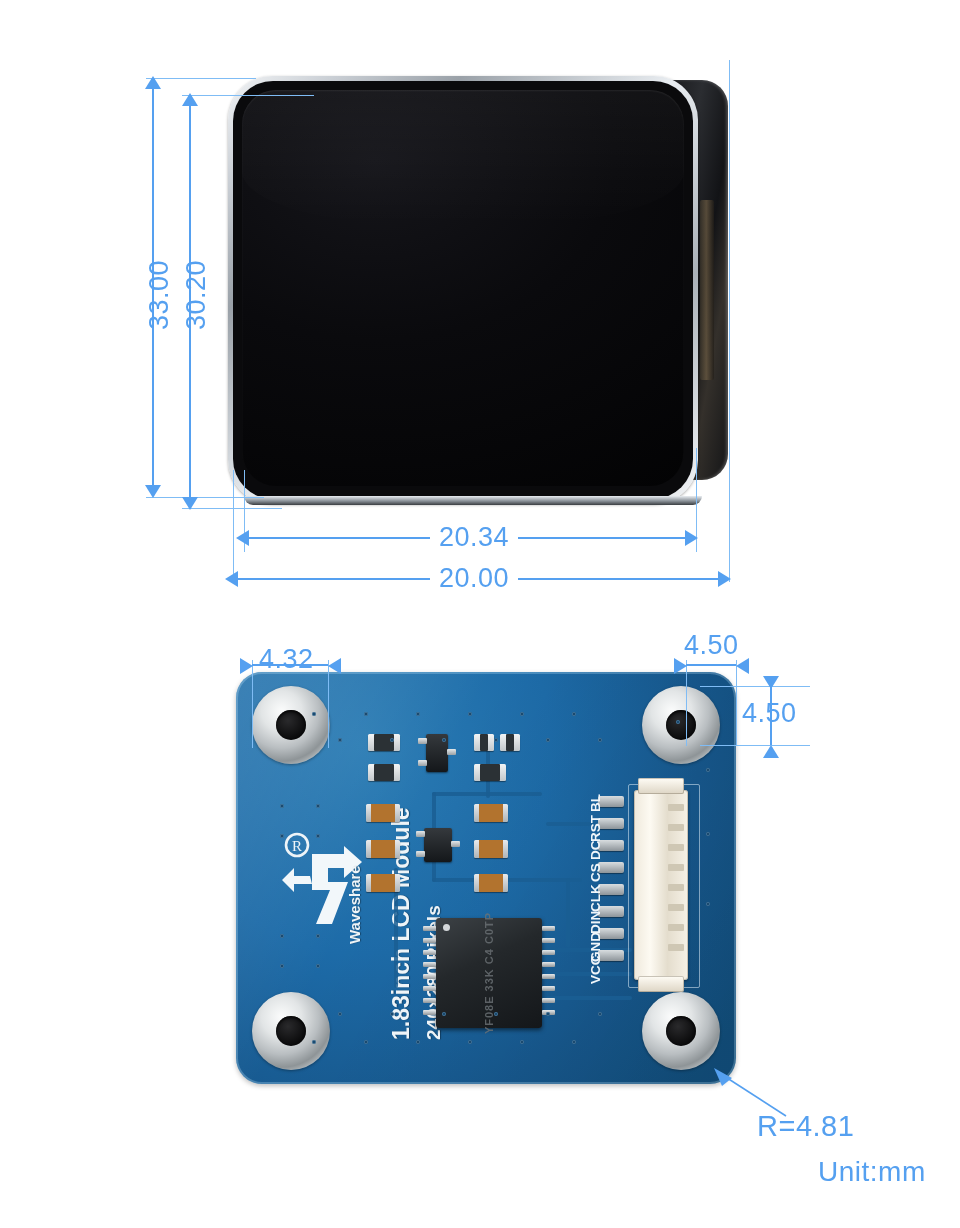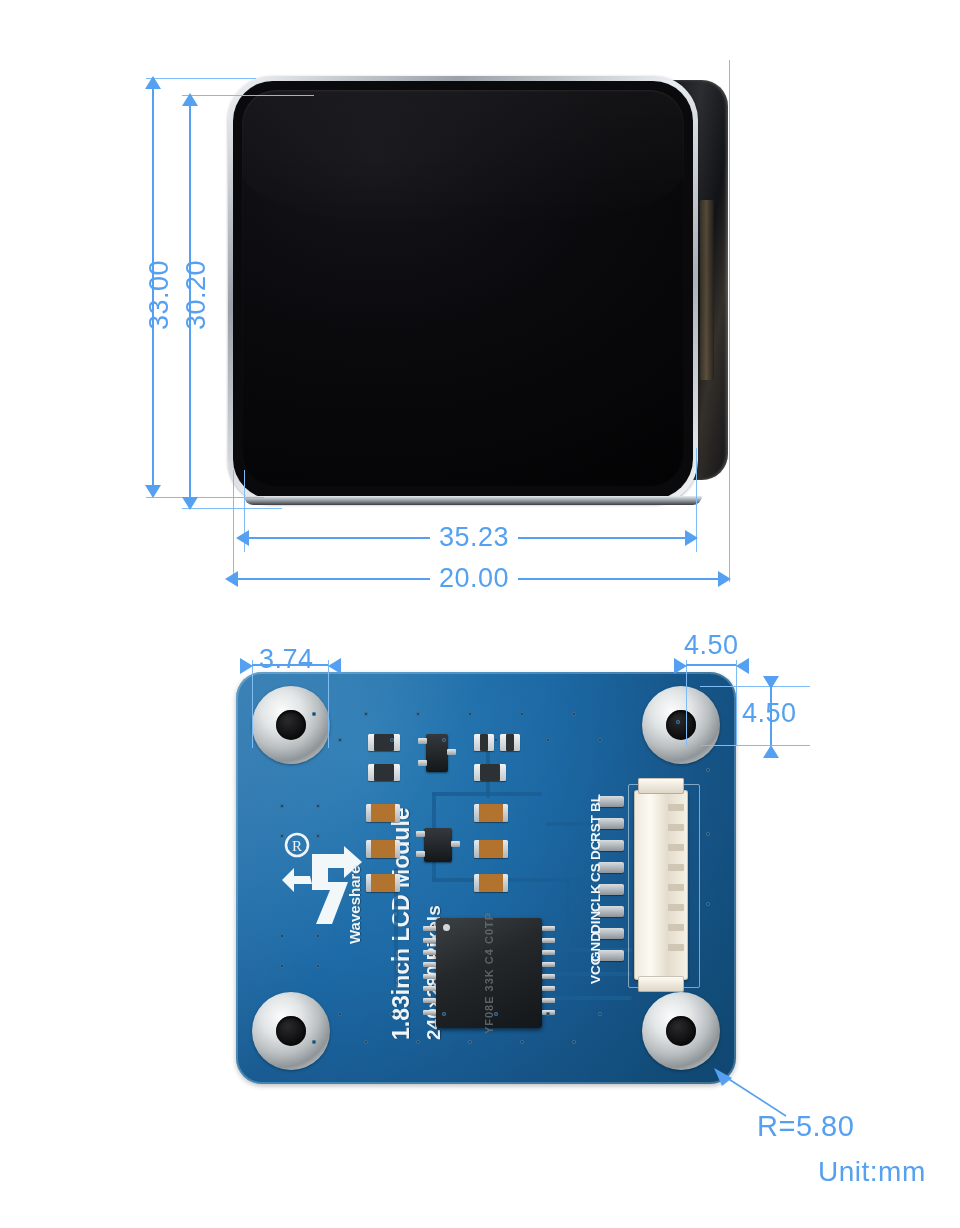--- a/index.html
+++ b/index.html
@@ -171,21 +171,21 @@
   <span class="dimtext vert" style="left:146px;top:330px;">33.00</span>
 
   <div class="dimline v" style="left:189px;top:95px;height:413px;"></div>
   <div class="arrow up" style="left:182px;top:93px;"></div>
   <div class="arrow down" style="left:182px;top:497px;"></div>
   <span class="dimtext vert" style="left:183px;top:330px;">30.20</span>
 
   <div class="dimline h" style="left:244px;top:537px;width:452px;"></div>
   <div class="arrow left" style="left:236px;top:530px;"></div>
   <div class="arrow right" style="left:685px;top:530px;"></div>
-  <span class="dimtext" style="left:430px;top:524px;background:#fff;padding:0 9px;">35.23</span>
+  <span class="dimtext" style="left:430px;top:524px;background:#fff;padding:0 9px;">20.34</span>
 
   <div class="dimline h" style="left:233px;top:578px;width:496px;"></div>
   <div class="arrow left" style="left:225px;top:571px;"></div>
   <div class="arrow right" style="left:718px;top:571px;"></div>
   <span class="dimtext" style="left:430px;top:565px;background:#fff;padding:0 9px;">20.00</span>
 
   <div class="pcb">
     <div class="pcb-sheen"></div>
 
     <div class="hole tl"></div>
@@ -350,37 +350,37 @@
       <div class="via" style="left:258px;top:340px;"></div>
     <div class="via" style="left:310px;top:340px;"></div>
       <div class="via" style="left:362px;top:340px;"></div>
   </div>
 
   <div class="extline v" style="left:252px;top:660px;height:88px;"></div>
   <div class="extline v" style="left:328px;top:660px;height:88px;"></div>
   <div class="dimline h" style="left:252px;top:664px;width:76px;"></div>
   <div class="arrow right" style="left:240px;top:658px;"></div>
   <div class="arrow left" style="left:328px;top:658px;"></div>
-  <span class="dimtext" style="left:259px;top:646px;">3.74</span>
+  <span class="dimtext" style="left:259px;top:646px;">4.32</span>
 
   <div class="extline v" style="left:686px;top:660px;height:86px;"></div>
   <div class="extline v" style="left:736px;top:660px;height:86px;"></div>
   <div class="dimline h" style="left:686px;top:664px;width:50px;"></div>
   <div class="arrow right" style="left:674px;top:658px;"></div>
   <div class="arrow left" style="left:736px;top:658px;"></div>
   <span class="dimtext" style="left:684px;top:632px;">4.50</span>
 
   <div class="extline h" style="left:700px;top:686px;width:110px;"></div>
   <div class="extline h" style="left:700px;top:745px;width:110px;"></div>
   <div class="dimline v" style="left:770px;top:686px;height:59px;"></div>
   <div class="arrow down" style="left:763px;top:676px;"></div>
   <div class="arrow up" style="left:763px;top:745px;"></div>
   <span class="dimtext" style="left:742px;top:700px;">4.50</span>
 
   <svg class="note" style="left:714px;top:1066px;" width="90" height="60" viewBox="0 0 90 60">
     <line x1="10" y1="10" x2="72" y2="50" stroke="#55a0f0" stroke-width="1.6"></line>
     <polygon points="0,2 18,12 8,20" fill="#55a0f0"></polygon>
   </svg>
-  <span class="dimtext" style="left:757px;top:1112px;font-size:29px;">R=5.80</span>
+  <span class="dimtext" style="left:757px;top:1112px;font-size:29px;">R=4.81</span>
 
   <span class="dimtext" style="left:818px;top:1158px;font-size:28px;">Unit:mm</span>
 
 </div>
 
 </body></html>

